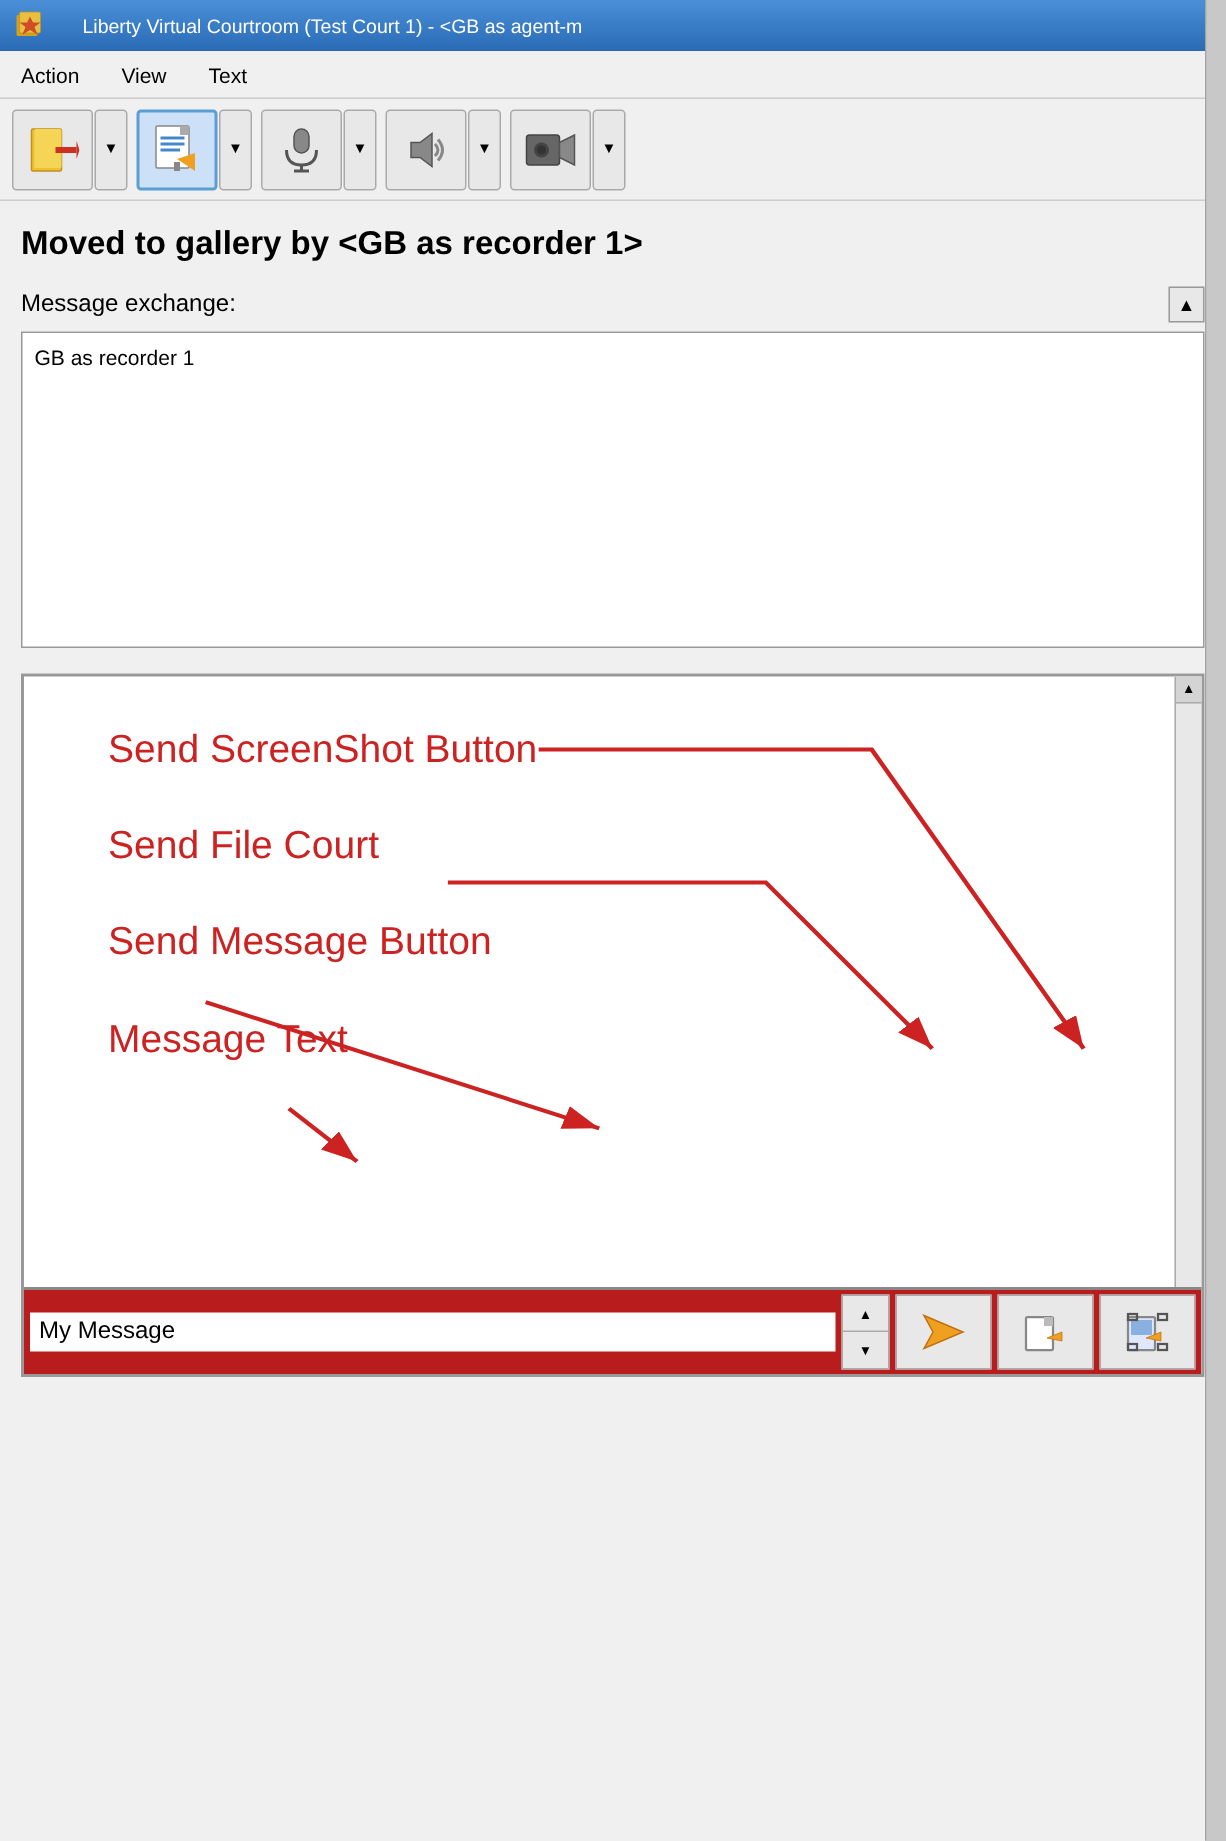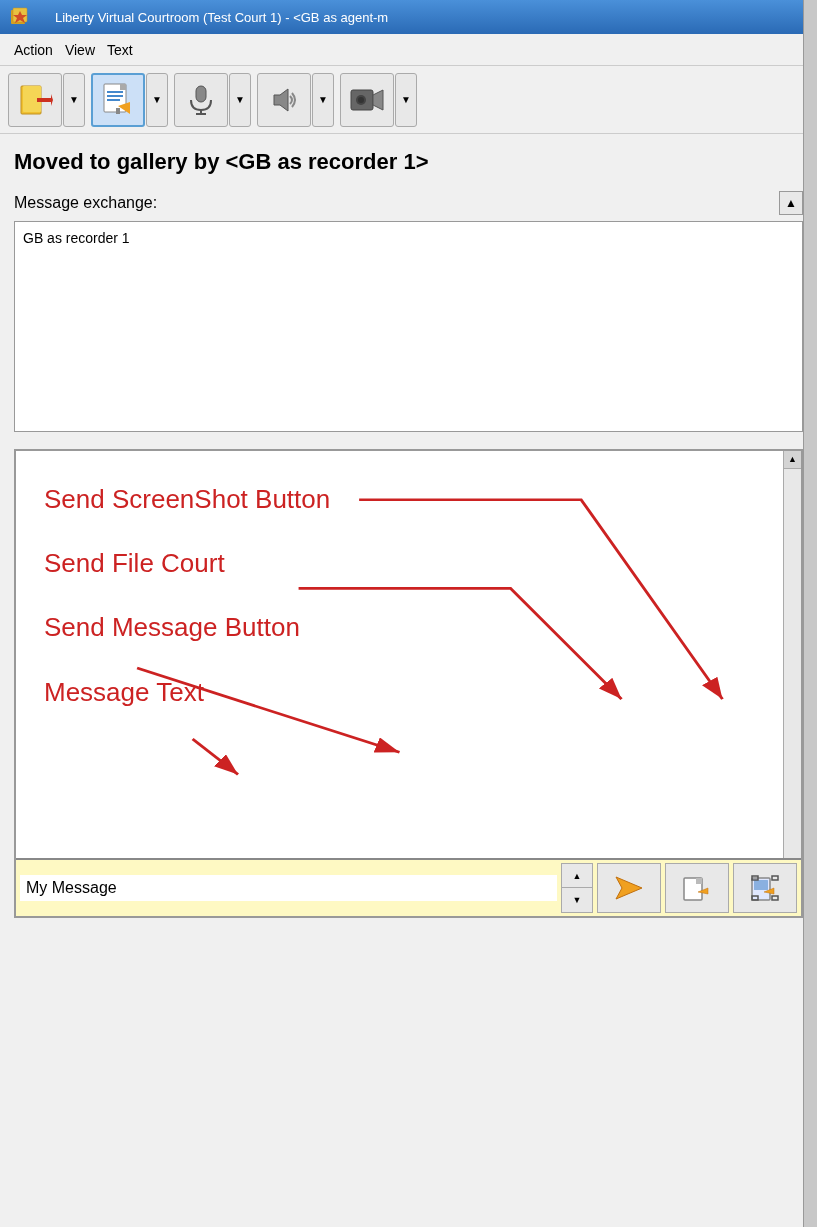--- a/index.html
+++ b/index.html
@@ -24,20 +24,21 @@
       gap: 25px;
       height: 34px;
     }
 
     
     #menu-bar {
       background: #f0f0f0;
       border-bottom: 1px solid #ccc;
       padding: 4px 8px;
       display: flex;
+      gap: 16px;
       height: 32px;
       align-items: center;
     }
     #menu-bar span {
       cursor: pointer;
       padding: 2px 6px;
       font-size: 14px;
     }
 
     
@@ -165,21 +166,21 @@
       border-bottom: 1px solid #aaa;
       display: flex;
       align-items: center;
       justify-content: center;
       cursor: pointer;
       font-size: 9px;
     }
 
     
     #annotation-content {
-      padding: 30px 30px 120px 28px;
+      padding: 30px 30px 120px 56px;
       margin-right: 18px;
       position: relative;
     }
 
     
     .annotation-label {
       color: #cc2222;
       font-size: 26px;
       font-weight: normal;
       line-height: 1.4;
@@ -192,21 +193,21 @@
       top: 0;
       left: 0;
       width: 100%;
       height: 100%;
       pointer-events: none;
     }
 
     
     #bottom-bar {
       position: relative;
-      background: #fef9c3;
+      background: #b91c1c;
       border-top: 2px solid #888;
       display: flex;
       align-items: center;
       height: 58px;
       padding: 4px 4px;
       gap: 4px;
       margin-top: 0;
     }
 
     #message-input {

